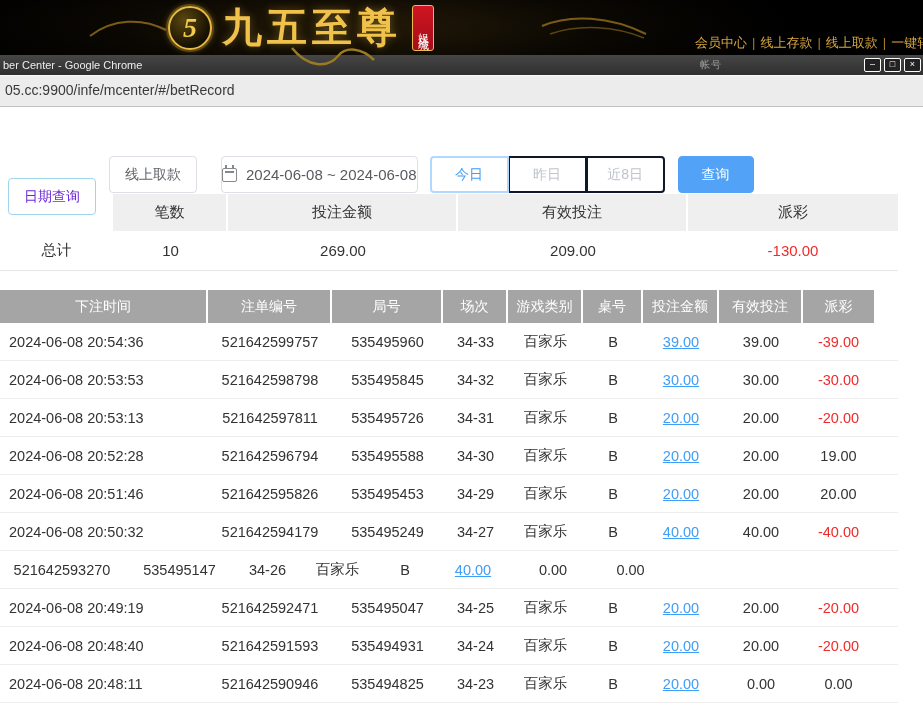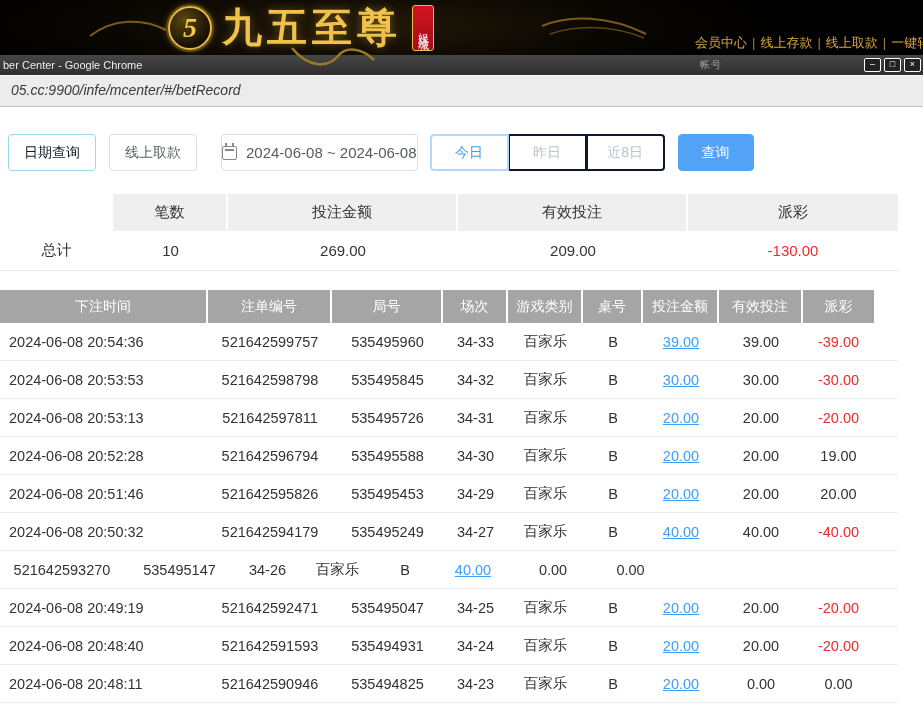--- a/index.html
+++ b/index.html
@@ -50,30 +50,30 @@
     width:17px; height:14px; border:1px solid #fff; border-radius:2px;
     background:#222; color:#fff; font-size:9px; line-height:11px; text-align:center; cursor:pointer;
   }
 
   
   .urlbar {
     position:absolute; top:75px; left:0; width:100%; height:32px;
     background:#ececec; border-bottom:1px solid #c2c2c2;
     box-shadow: inset 0 1px 0 #f8f8f8; z-index:2; cursor:text;
   }
-  .url-text { line-height:31px; font-size:14px; color:#3a3a3a; padding-left:11px;font-style:italic; }
+  .url-text { line-height:31px; font-size:14px; color:#3a3a3a; padding-left:5px; }
 
   
   .filters { position:absolute; top:134px; left:8px; display:flex; align-items:center; }
   .tab-btn {
     height:37px; padding:0 15px; border-radius:4px; background:#fff;
     font-size:14px; display:flex; align-items:center; cursor:pointer;
     font-family:inherit;
   }
-  .tab-date { border:1px solid #9ed6ec; color:#0f172a; }
+  .tab-date { border:1px solid #9ed6ec; color:#6d28d9;margin-top:44px; }
   .tab-round { border:1px solid #dcdfe6; color:#5f6368; margin-left:13px; }
   .date-box {
     margin-left:24px; height:37px; border:1px solid #dcdfe6; border-radius:4px;
     display:flex; align-items:center; gap:9px; padding:0 0;
     color:#575b60; font-size:15px; background:#fff; cursor:pointer;justify-content:flex-end;
   }
   .cal { width:15px; height:14px; border:1px solid #86898c; border-radius:2px; position:relative; }
   .cal:before { content:""; position:absolute; left:2px; right:2px; top:2px; height:2px; background:#86898c; }
   .cal:after { content:""; position:absolute; left:2px; top:-4px; width:2px; height:3px; background:#86898c; box-shadow:7px 0 0 #86898c; }
   .quick { display:flex; margin-left:12px; }

